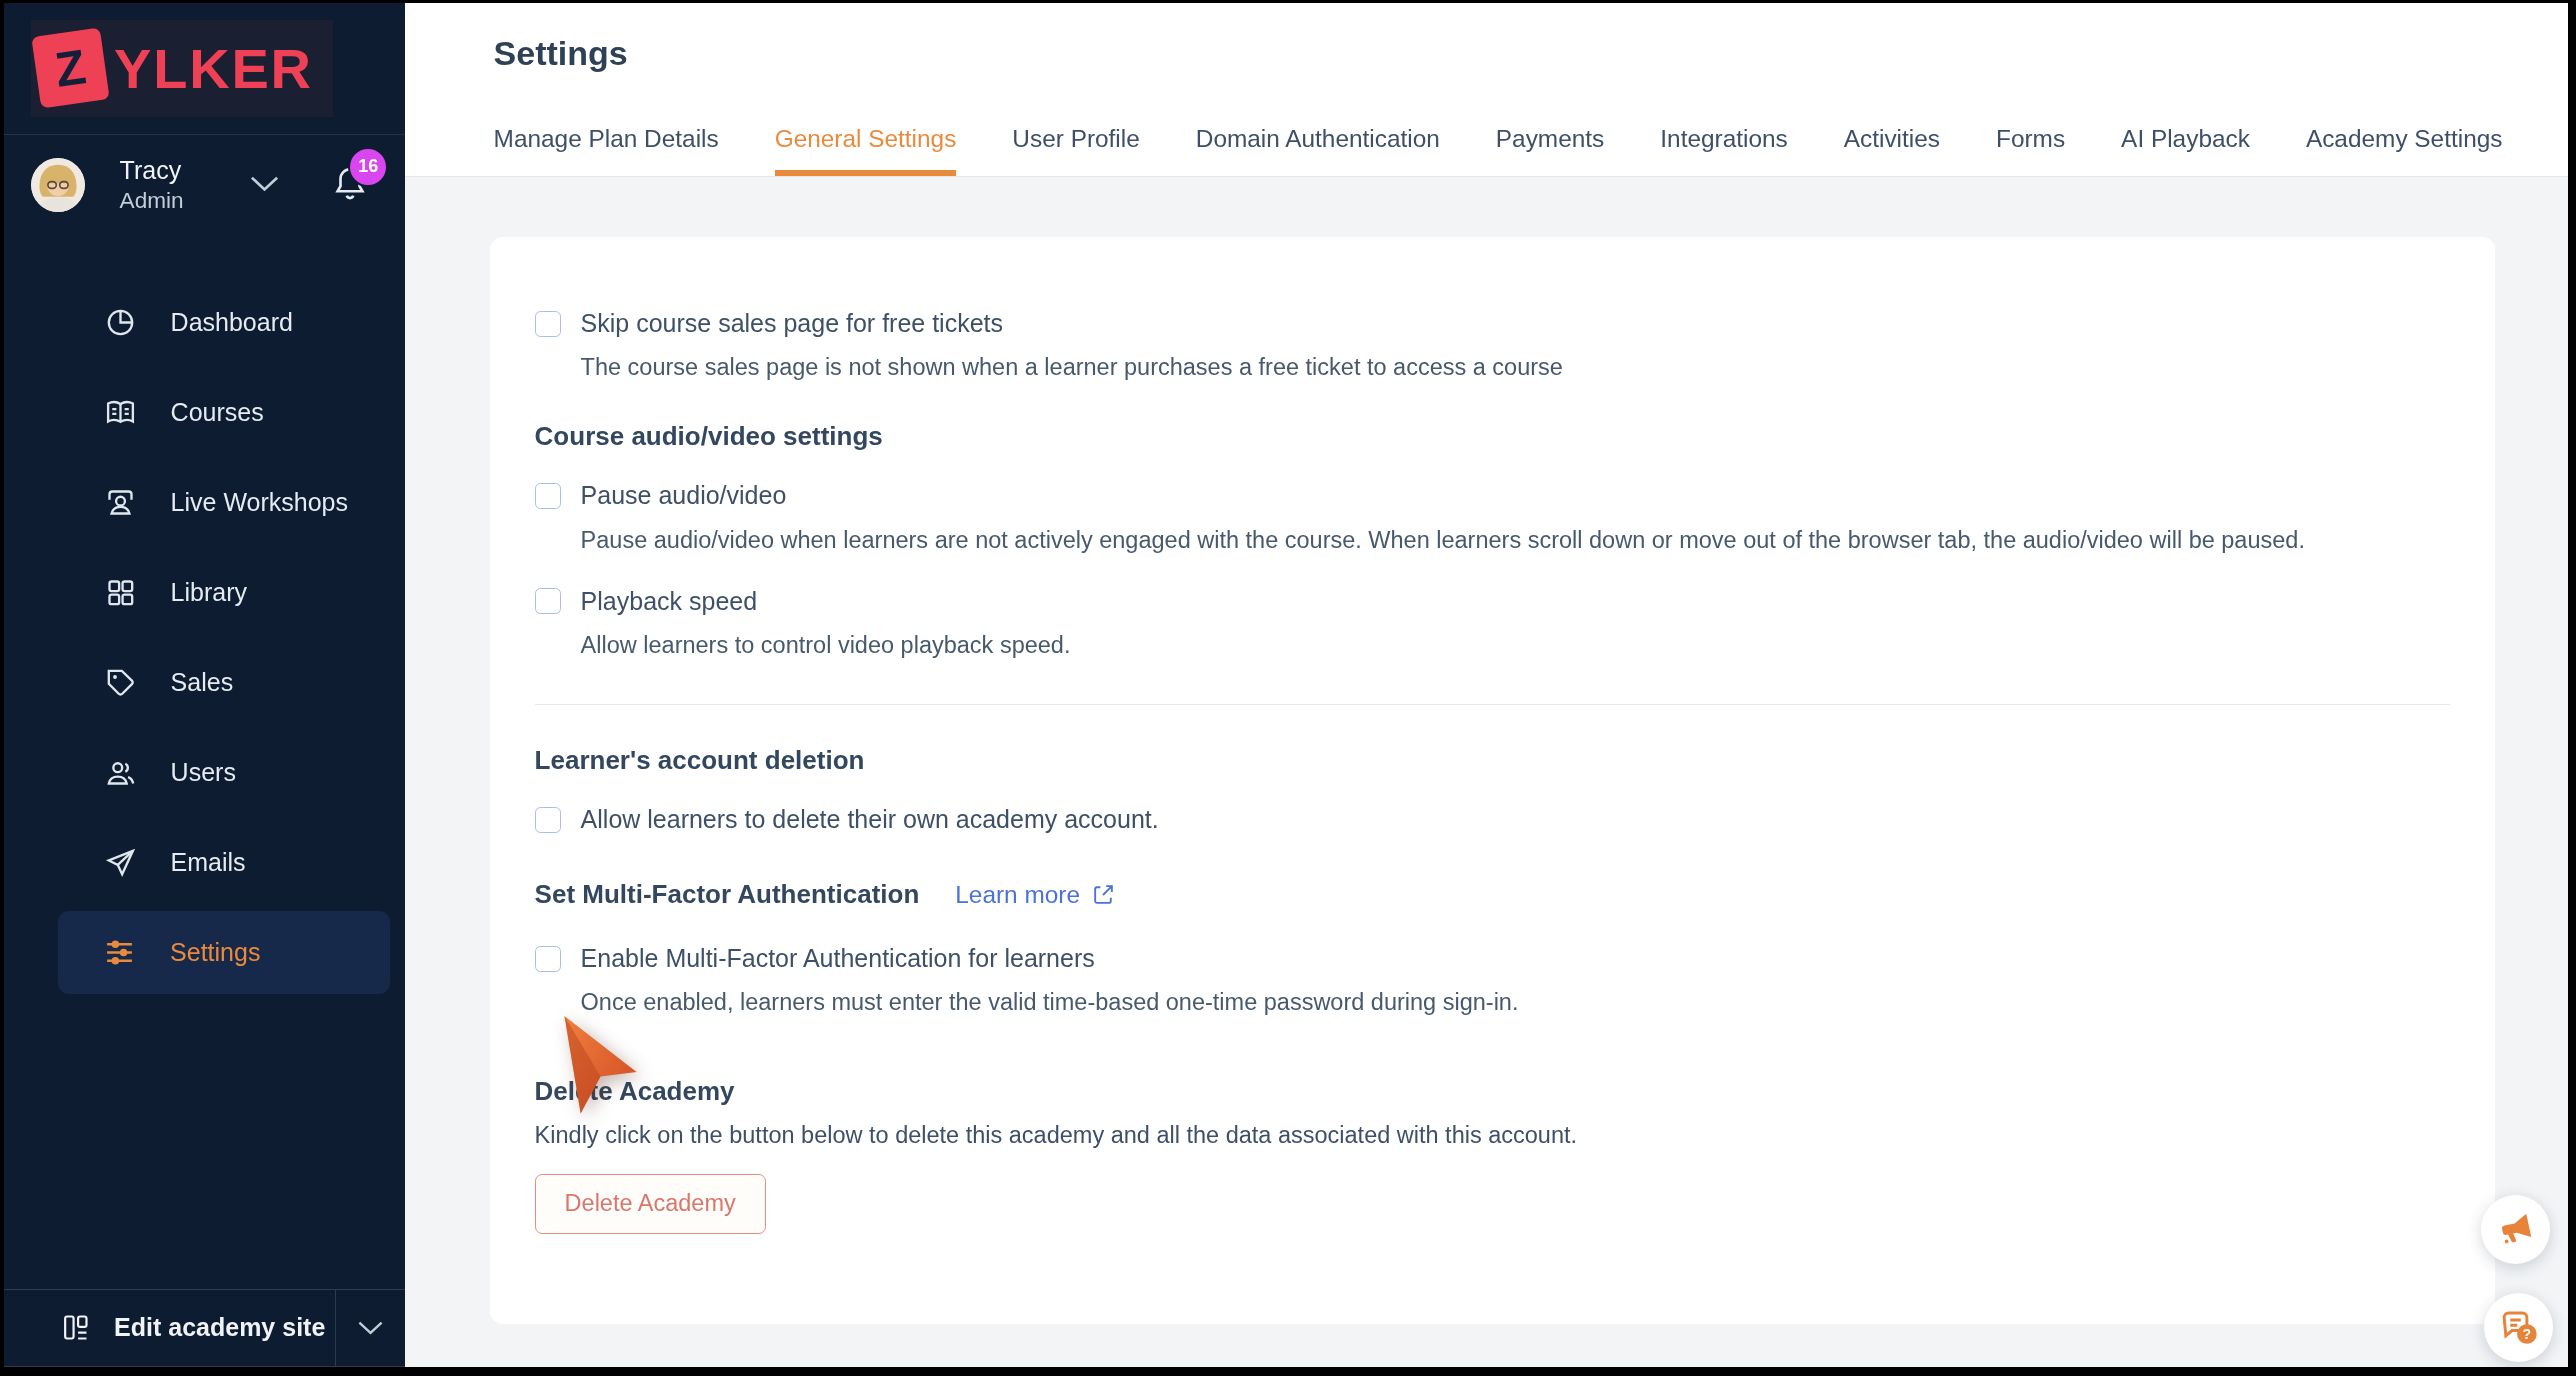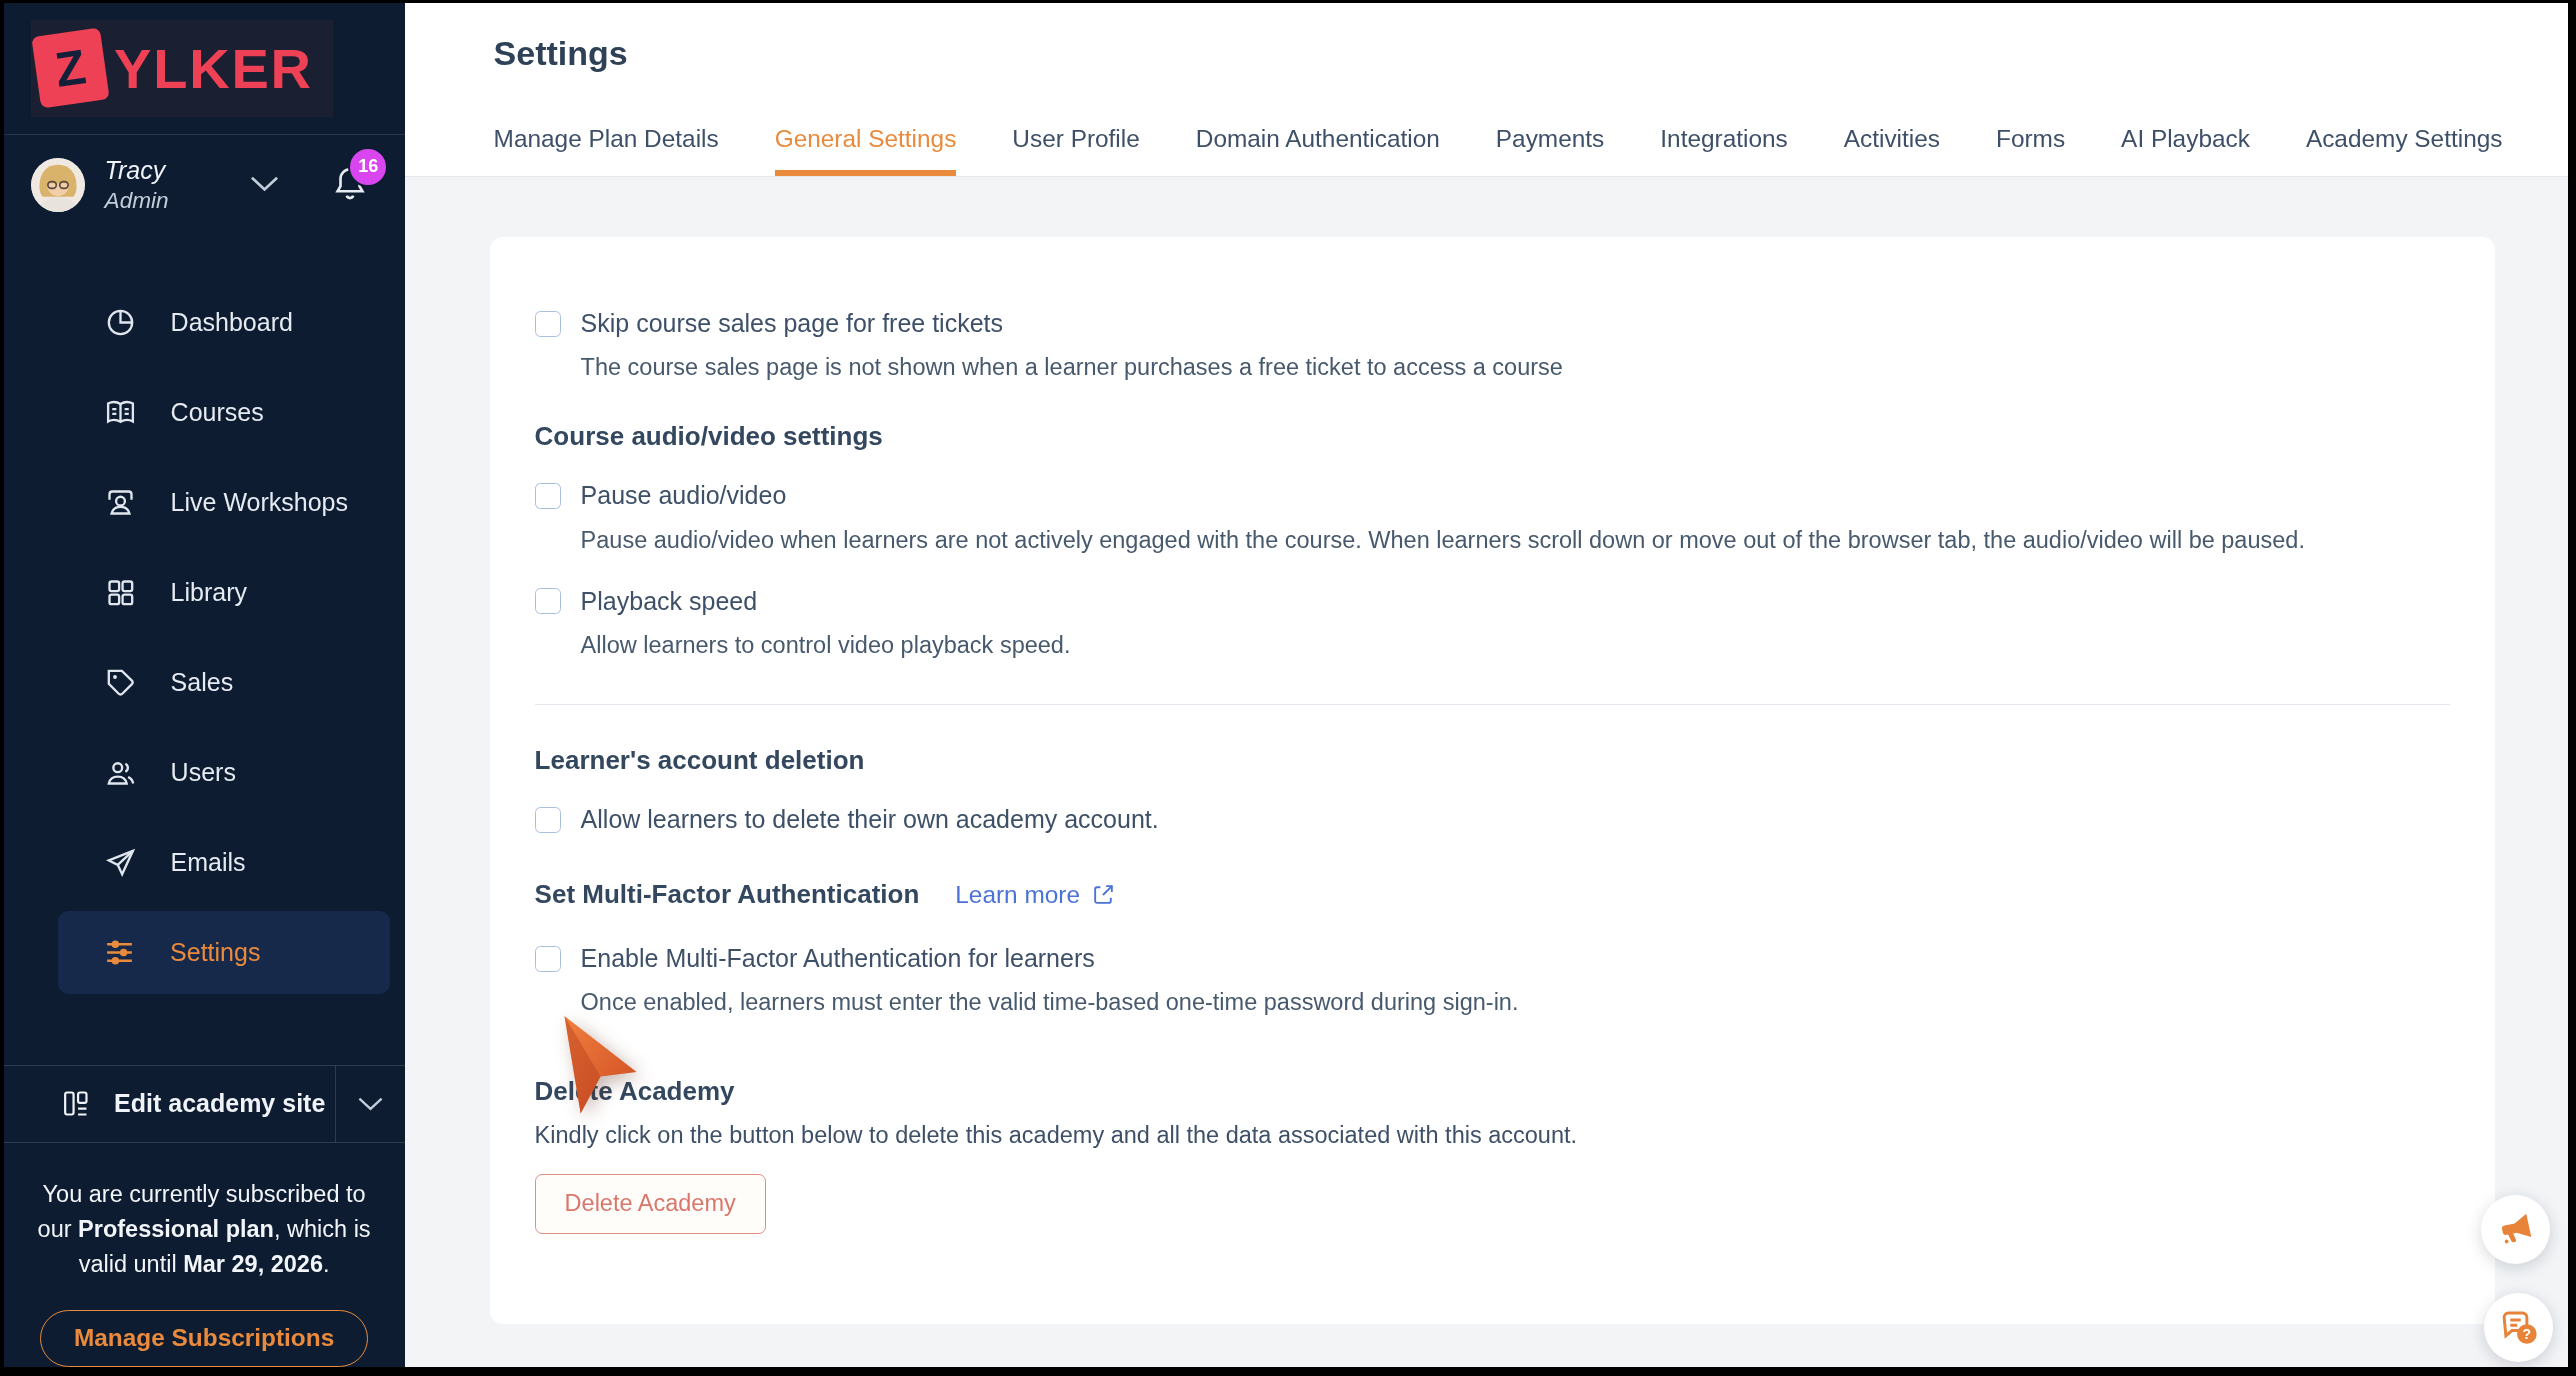--- a/index.html
+++ b/index.html
@@ -9,21 +9,21 @@
   
   .sidebar { width:401px; min-width:401px; background:#0d1c31; color:#e6ebf2; display:flex; flex-direction:column; position:relative; }
   .logo-area { height:132px; border-bottom:0.9px solid rgba(255,255,255,.10); display:flex; align-items:center; padding-left:27px; }
   .logo-patch { display:flex; align-items:center; background:#1a1f31; padding:12.6px 20px 12.6px 5.4px; }
   .logo-square { width:69px; height:72px; background:#ef4155; border-radius:7.2px; transform:rotate(-8deg); display:flex; align-items:center; justify-content:center; }
   .logo-square span { font-size:49px; font-weight:800; color:#14203a; transform:rotate(0deg); }
   .logo-word { font-size:56px; font-weight:800; color:#ef4155; letter-spacing:1.8px; margin-left:9px; }
 
   .profile-row { height:101px; display:flex; align-items:center; padding:0 31px 0 27px; }
   .avatar { width:54px; height:54px; border-radius:50%; overflow:hidden; background:#cfd6dd; flex:none; }
-  .profile-text { margin-left:20px; line-height:1.25;font-style:italic; }
+  .profile-text { margin-left:35px; line-height:1.25; }
   .profile-name { font-size:25px; color:#f0f3f7; }
   .profile-role { font-size:22.6px; color:#c3cdd9; }
   .profile-chevron { margin-left:auto; color:#c3cdd9; }
   .bell-wrap { position:relative; margin-left:52px; margin-right:5.4px; }
   .badge { position:absolute; top:-18px; right:-20px; min-width:40px; height:40px; background:#d946ef; border:2.7px solid #0d1c31; border-radius:50%; color:#fff; font-size:18px; font-weight:700; display:flex; align-items:center; justify-content:center; }
 
   .nav { margin-top:42px; flex:1;padding-left:40px; }
   .nav-item { height:90px; display:flex; align-items:center; gap:34px; padding-left:60px; font-size:25px; color:#e6ebf2; cursor:pointer; }
   .nav-item svg { flex:none; }
   .nav-item.active { height:83px; margin:3.6px 14.5px; padding-left:45px; background:#16294a; border-radius:11px; color:#e98a3c; }
@@ -190,24 +190,20 @@
         </svg>
         <span>Edit academy site</span>
       </div>
       <div class="edit-chevron">
         <svg width="27" height="16.3" viewBox="0 0 34 20" fill="none" stroke="currentColor" stroke-width="3">
             <path d="M3 3l14 13L31 3"></path>
           </svg>
       </div>
     </div>
 
-    <div class="subscription">
-      <span>You are currently subscribed to our </span><b>Professional plan</b><span>, which is valid until </span><b>Mar 29, 2026</b><span>.</span>
-      <button class="manage-btn">Manage Subscriptions</button>
-    </div>
   </aside>
 
   <div class="main">
 
     <div class="header">
       <div class="page-title">Settings</div>
       <div class="tabs">
         <div class="tab">Manage Plan Details</div>
         <div class="tab active">General Settings</div>
         <div class="tab">User Profile</div>

